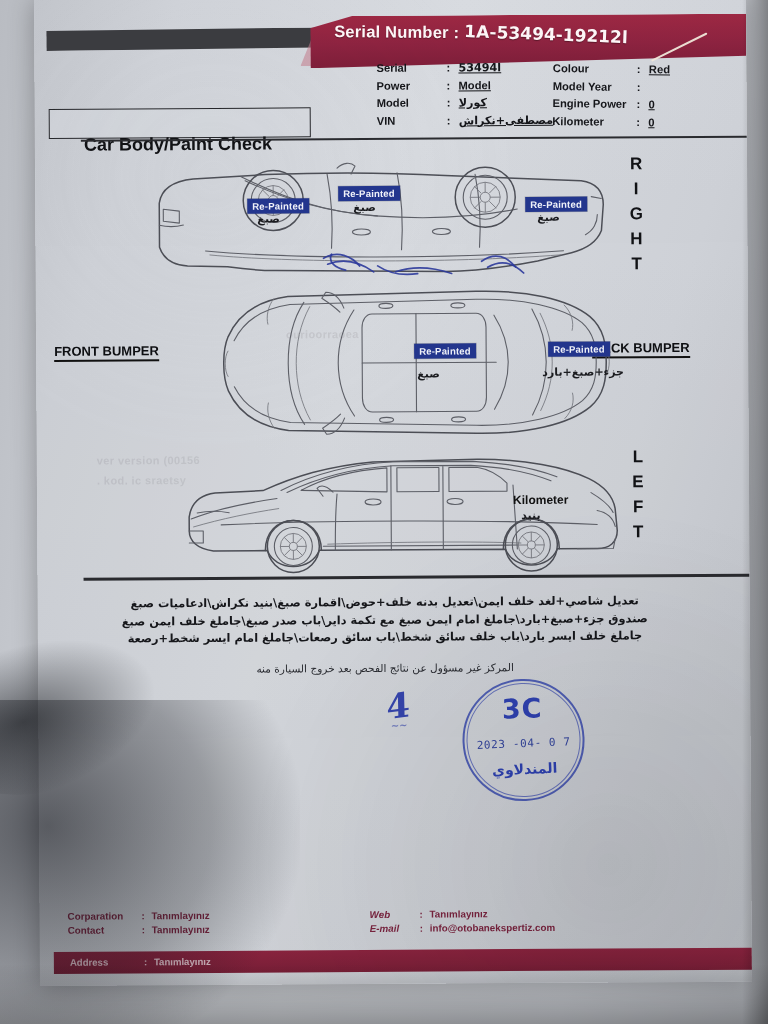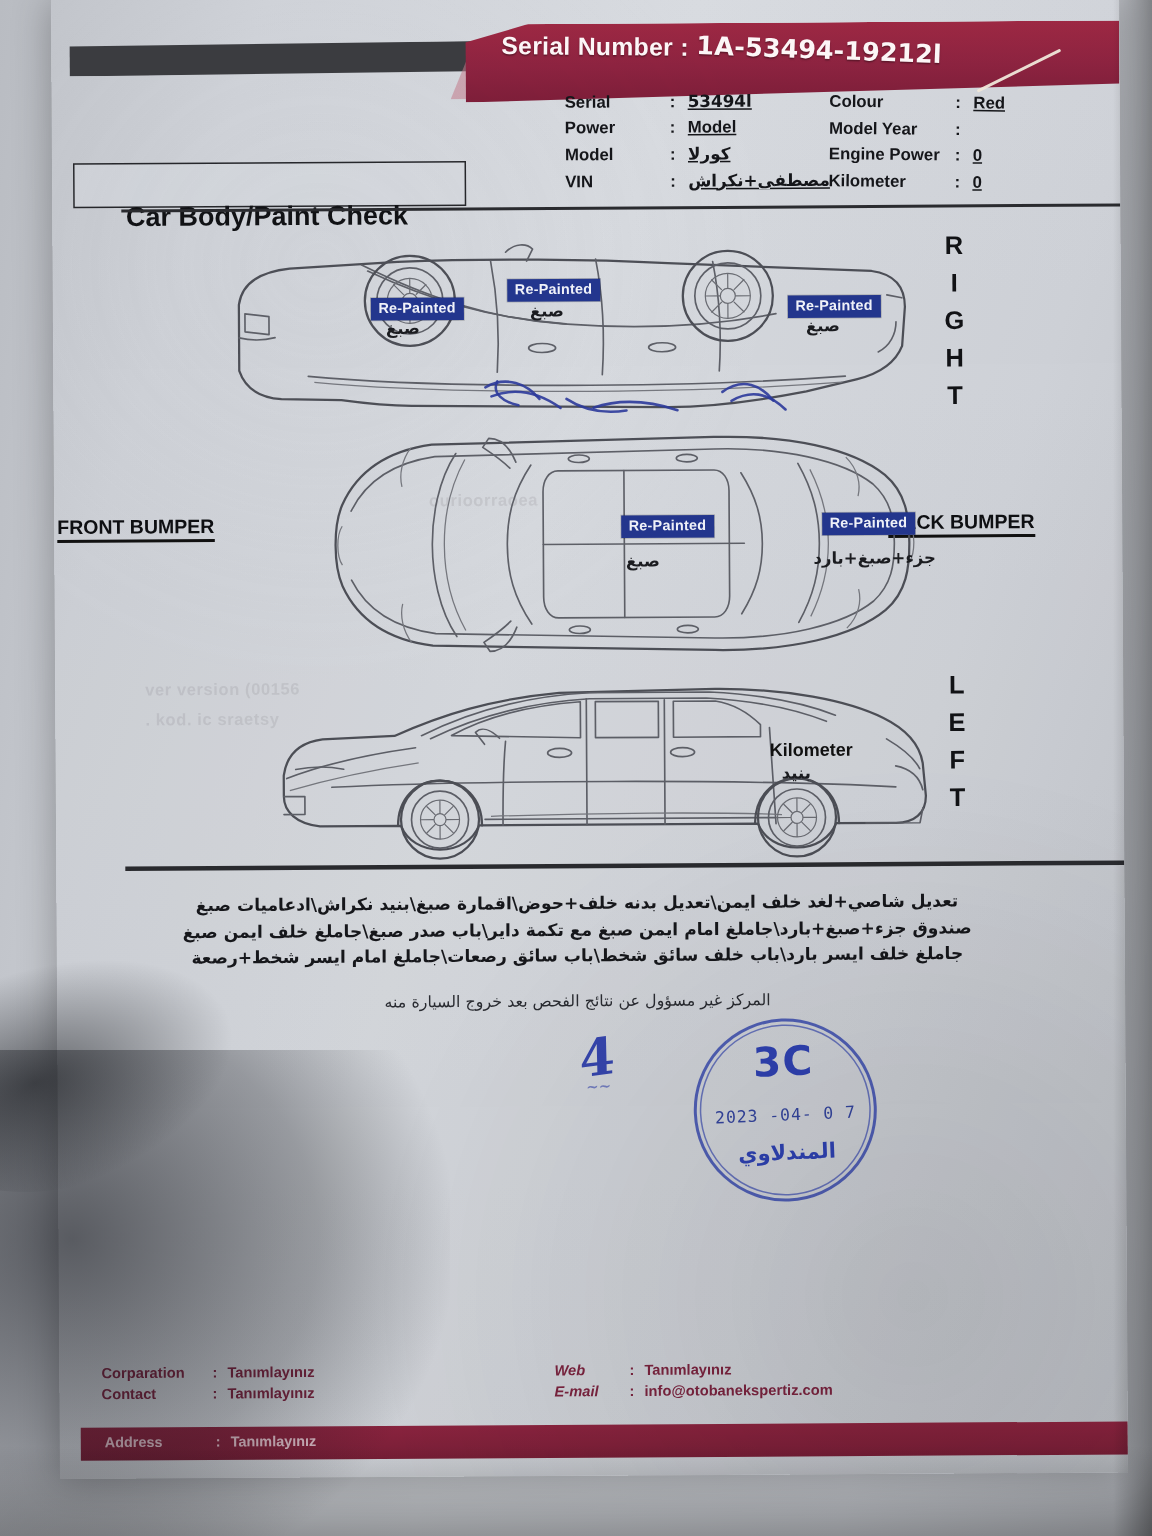--- a/index.html
+++ b/index.html
@@ -127,21 +127,21 @@
   }
   #rightLabel{left:588px;top:155px;}
   #leftLabel{left:588px;top:448px;}
   .vlabel b{display:block;font-weight:700;}
 
   
   .bumper{
     position:absolute;font-size:13px;font-weight:700;color:#0e0f12;
     border-bottom:2px solid #111;padding-bottom:1px;
   }
-  #frontBumper{left:2px;top:344px;text-align:right;}
+  #frontBumper{left:18px;top:344px;text-align:right;}
   #backBumper{left:556px;top:344px;}
 
   
   .badge{
     position:absolute;background:#23368f;color:#f2f4fb;
     font-size:9.6px;font-weight:700;padding:1.5px 5px 2px;
     letter-spacing:.15px;white-space:nowrap;
     box-shadow:0 0 0 .5px rgba(0,0,0,.2);
   }
   .badge-ar{

